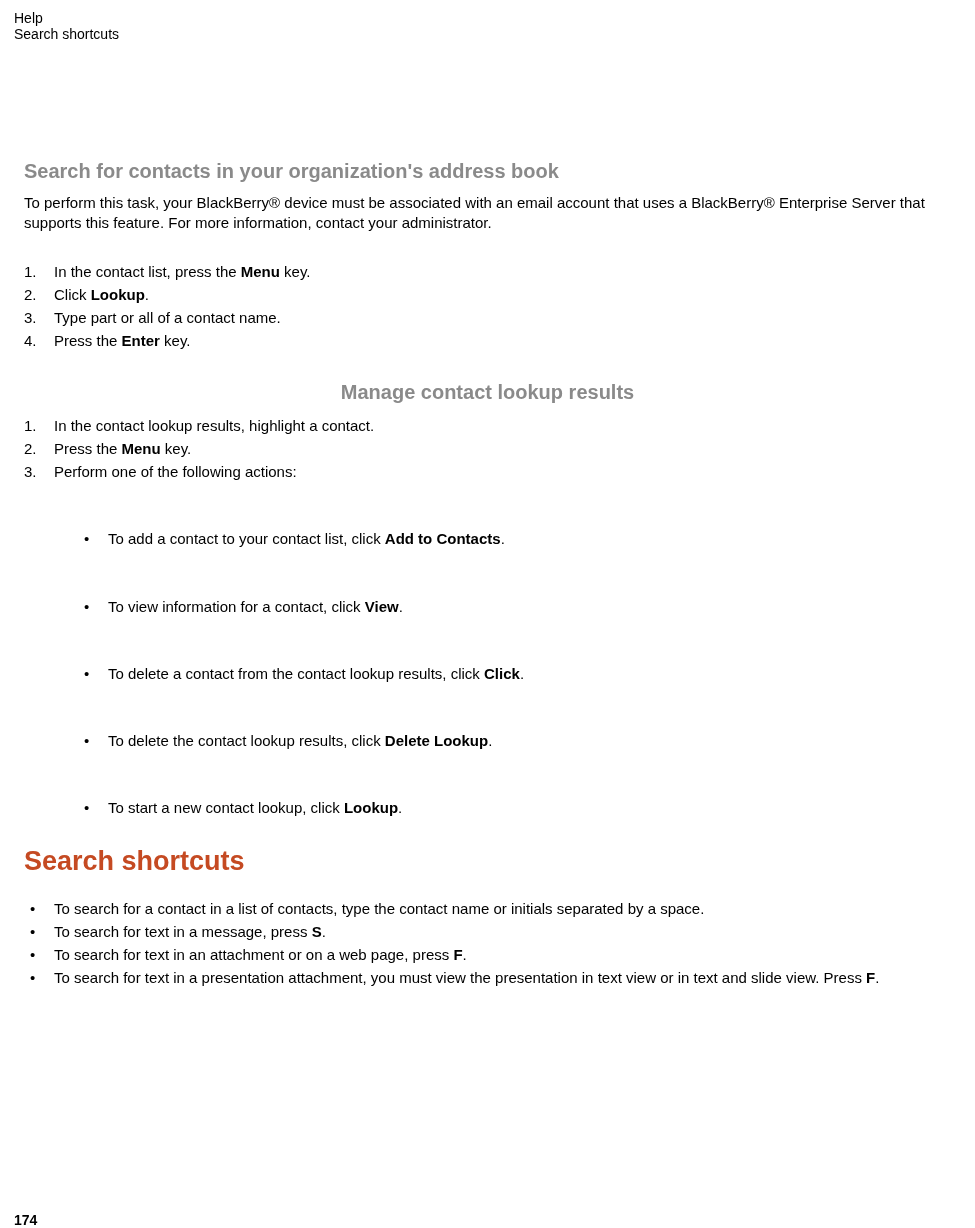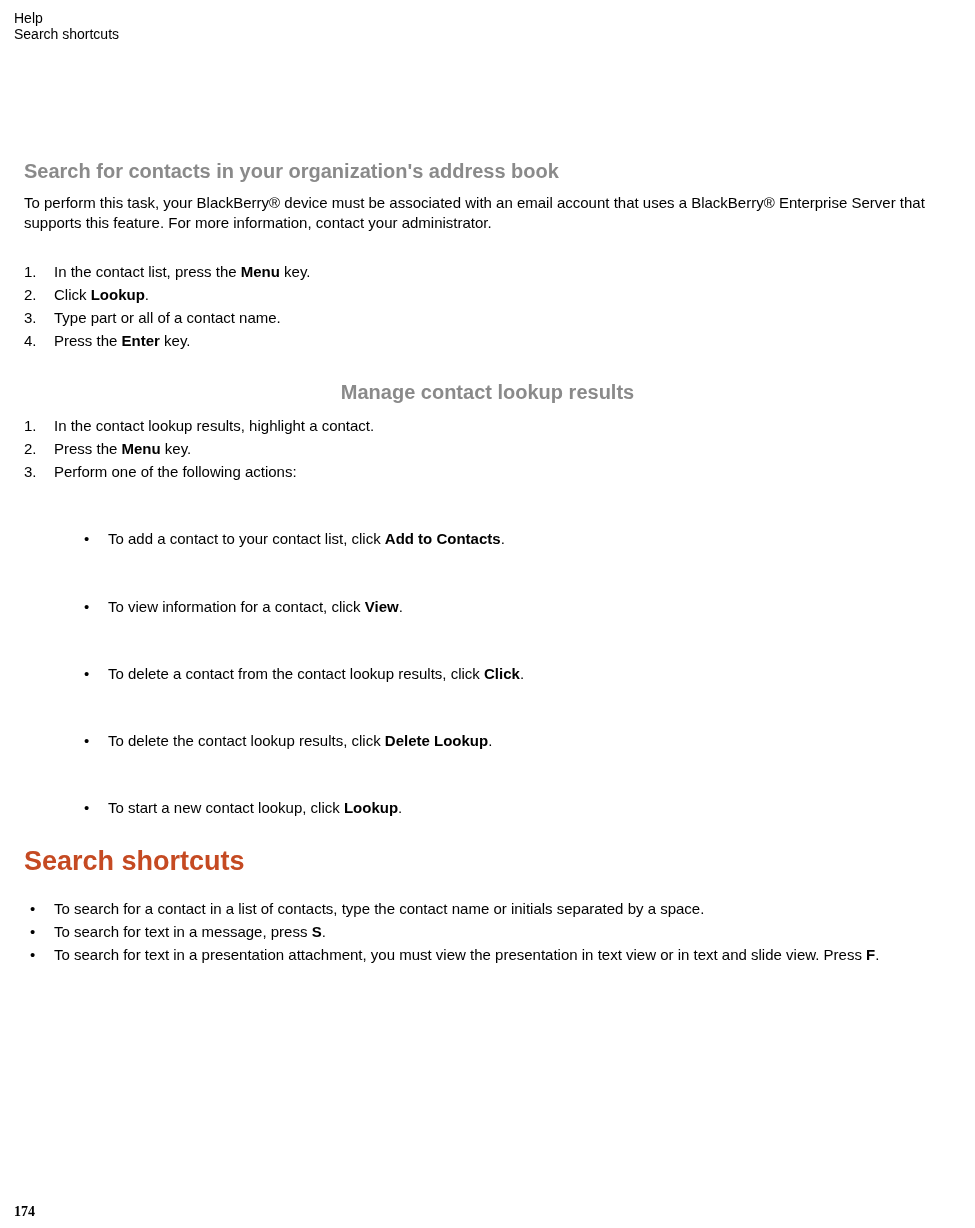--- a/index.html
+++ b/index.html
@@ -91,25 +91,24 @@
     font-size: 27px;
     font-weight: 600;
     color: #c54a22;
     margin-top: 26px;
     margin-bottom: 20px;
   }
   .section-gap { margin-top: 28px; text-align: center; }
   .b { font-weight: 700; }
   .footer {
     position: absolute;
-    bottom: 8px;
+    bottom: 0;
     left: 14px;
     font-size: 14px;
     font-weight: 600;
-    font-family: Liberation Serif, serif;
   }
 </style>
 </head>
 <body>
 
 <div class="header">
   <span>Help</span>
   <span>Search shortcuts</span>
 </div>
 
@@ -137,18 +136,19 @@
         <li><span>To delete the contact lookup results, click </span><span class="b">Delete Lookup</span><span>.</span></li>
         <li><span>To start a new contact lookup, click </span><span class="b">Lookup</span><span>.</span></li>
       </ul>
     </li>
   </ol>
 
   <div class="h2">Search shortcuts</div>
   <ul class="bullets-top">
     <li>To search for a contact in a list of contacts, type the contact name or initials separated by a space.</li>
     <li><span>To search for text in a message, press </span><span class="b">S</span><span>.</span></li>
+    <li><span>To search for text in an attachment or on a web page, press </span><span class="b">F</span><span>.</span></li>
     <li><span>To search for text in a presentation attachment, you must view the presentation in text view or in text and slide view. Press </span><span class="b">F</span><span>.</span></li>
   </ul>
 
 </div>
 
 <div class="footer">174</div>
 
 </body></html>

